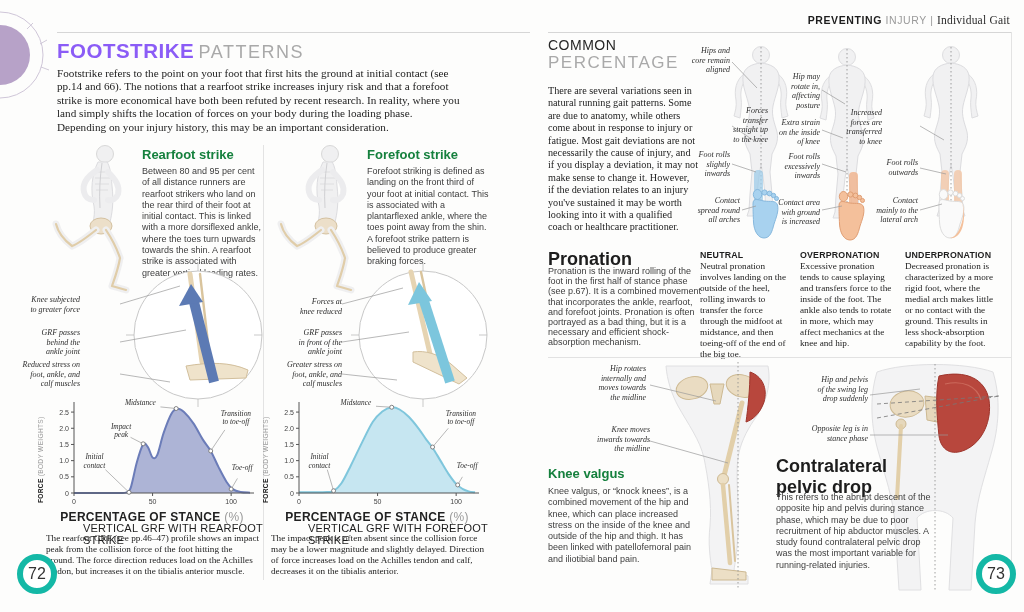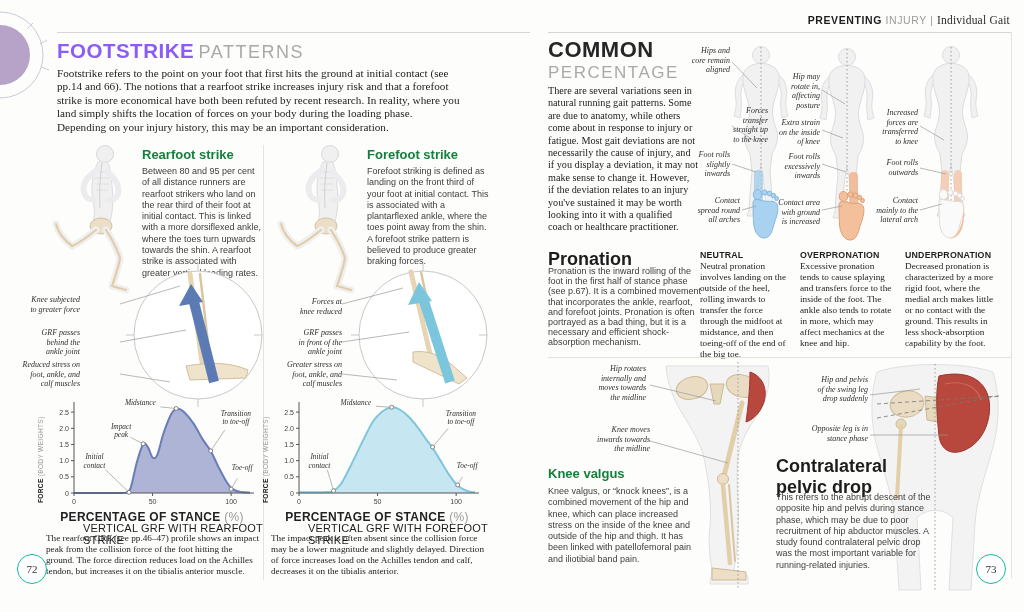--- a/index.html
+++ b/index.html
@@ -3,34 +3,34 @@
 <meta charset="utf-8">
 <style>
   html,body{margin:0;padding:0;}
   body{width:1024px;height:612px;position:relative;overflow:hidden;background:#fdfdfc;
        font-family:"Liberation Sans",sans-serif;}
   .abs{position:absolute;}
   .h-rule{background:#d6d6d6;height:1px;}
   .v-rule{background:#e3e3e3;width:1px;}
   .title-main{font-weight:bold;font-size:20.5px;letter-spacing:.5px;color:#8b5cf6;}
   .title-sub{font-size:18px;letter-spacing:1.5px;color:#a9a9a9;}
-  .title2-main{font-weight:bold;font-size:22px;letter-spacing:.5px;color:#262626;}
+  .title2-main{font-weight:normal;font-size:14px;letter-spacing:.5px;color:#262626;}
   .title2-sub{font-size:17px;letter-spacing:1.5px;color:#a9a9a9;}
   .intro{font-family:"Liberation Serif",serif;font-size:11.2px;line-height:13.4px;color:#222;}
   .intro2{font-family:"Liberation Serif",serif;font-size:10.2px;line-height:12.4px;color:#222;}
   .h2{font-weight:bold;font-size:13px;color:#15803d;}
   .h2s{font-weight:bold;font-size:18px;color:#1d1d1d;white-space:pre-line;}
   .secbody{font-size:9px;line-height:11.3px;color:#3d3d3d;}
   .serifbody{font-family:"Liberation Serif",serif;font-size:9.2px;line-height:11px;color:#222;}
   .colhead{font-weight:bold;font-size:8.8px;letter-spacing:.2px;color:#1d1d1d;}
   .capt{font-weight:normal;font-size:11px;letter-spacing:.2px;color:#1d1d1d;margin-left:37px;}
   .ilabel{font-family:"Liberation Serif",serif;font-style:italic;font-size:8px;line-height:9.7px;
           color:#2d2d2d;text-align:right;white-space:pre-line;}
-  .pagenum{width:28px;height:28px;border:1px solid #14b8a6;border-radius:50%;
-           display:flex;align-items:center;justify-content:center;font-size:11px;color:#333;background:#fff;font-family:Liberation Serif, serif;}
+  .pagenum{width:28px;height:28px;border:6px solid #14b8a6;border-radius:50%;
+           display:flex;align-items:center;justify-content:center;font-size:16px;color:#333;background:#fff;}
   .hdr{font-size:10.5px;letter-spacing:.6px;text-align:right;color:#9a9a9a;}
   .hdr .b{font-weight:bold;color:#1d1d1d;}
   .hdr .git{font-family:"Liberation Serif",serif;font-size:11.5px;letter-spacing:.2px;color:#2b2b2b;}
   .ylab{font-size:6.6px;letter-spacing:.3px;color:#9a9a9a;transform:rotate(-90deg);transform-origin:left bottom;white-space:nowrap;}
   .ylab .b{font-weight:bold;color:#222;}
   .xlab{font-size:12px;font-weight:bold;letter-spacing:.3px;color:#222;text-align:center;}
   .xlab .lt{font-weight:normal;color:#9a9a9a;}
   svg{overflow:visible;display:block;}
   svg text.tick{font-family:"Liberation Sans",sans-serif;font-size:7px;fill:#444;}
   svg text.ann{font-family:"Liberation Serif",serif;font-style:italic;font-size:7.4px;fill:#2d2d2d;}
@@ -331,21 +331,21 @@
 <div class="abs ilabel" style="left:748px;top:118px;width:72px">Extra strain
 on the inside
 of knee</div>
 <div class="abs ilabel" style="left:748px;top:152px;width:72px">Foot rolls
 excessively
 inwards</div>
 <div class="abs ilabel" style="left:748px;top:198px;width:72px">Contact area
 with ground
 is increased</div>
 
-<div class="abs ilabel" style="left:846px;top:108px;width:72px">Increased
+<div class="abs ilabel" style="left:810px;top:108px;width:72px">Increased
 forces are
 transferred
 to knee</div>
 <div class="abs ilabel" style="left:846px;top:158px;width:72px">Foot rolls
 outwards</div>
 <div class="abs ilabel" style="left:846px;top:196px;width:72px">Contact
 mainly to the
 lateral arch</div>
 
 <div class="abs h2s" style="left:548px;top:249px">Pronation</div>

